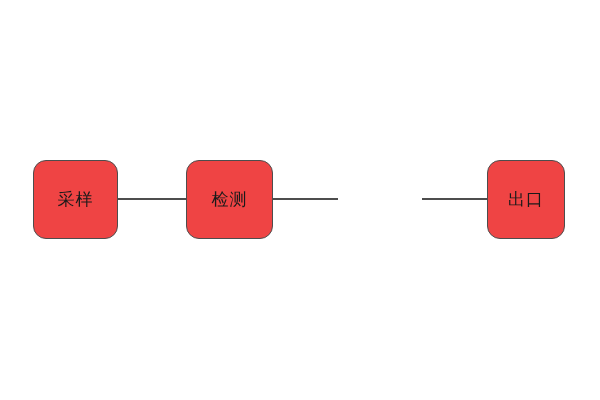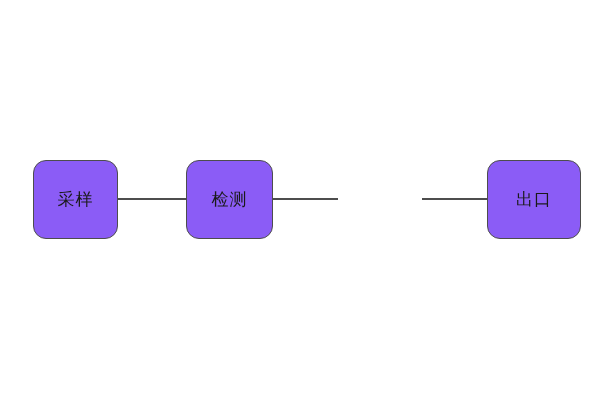--- a/index.html
+++ b/index.html
@@ -13,21 +13,21 @@
     width: 600px;
     height: 400px;
     background: #ffffff;
     overflow: hidden;
   }
   .node {
     position: absolute;
     top: 160px;
     height: 79px;
     box-sizing: border-box;
-    background: #8b5cf6;
+    background: #ef4444;
     border: 1.5px solid #4d4d4d;
     border-radius: 13px;
     display: flex;
     align-items: center;
     justify-content: center;
   }
   .node-label {
     font-size: 17px;
     color: #1a1a1a;
     letter-spacing: 1px;
@@ -36,21 +36,21 @@
   }
   .connector {
     position: absolute;
     top: 198px;
     height: 2px;
     background: #4d4d4d;
   }
   .n1 { left: 33px;  width: 85px; }
   .n2 { left: 186px; width: 87px; }
   .n3 { left: 337px; width: 86px; }
-  .n4 { left: 487px; width: 94px; }
+  .n4 { left: 487px; width: 78px; }
   .c1 { left: 117px; width: 70px; }
   .c2 { left: 272px; width: 66px; }
   .c3 { left: 422px; width: 66px; }
 </style>
 </head>
 <body>
 
 <div class="canvas">
 
   <div class="node n1">

